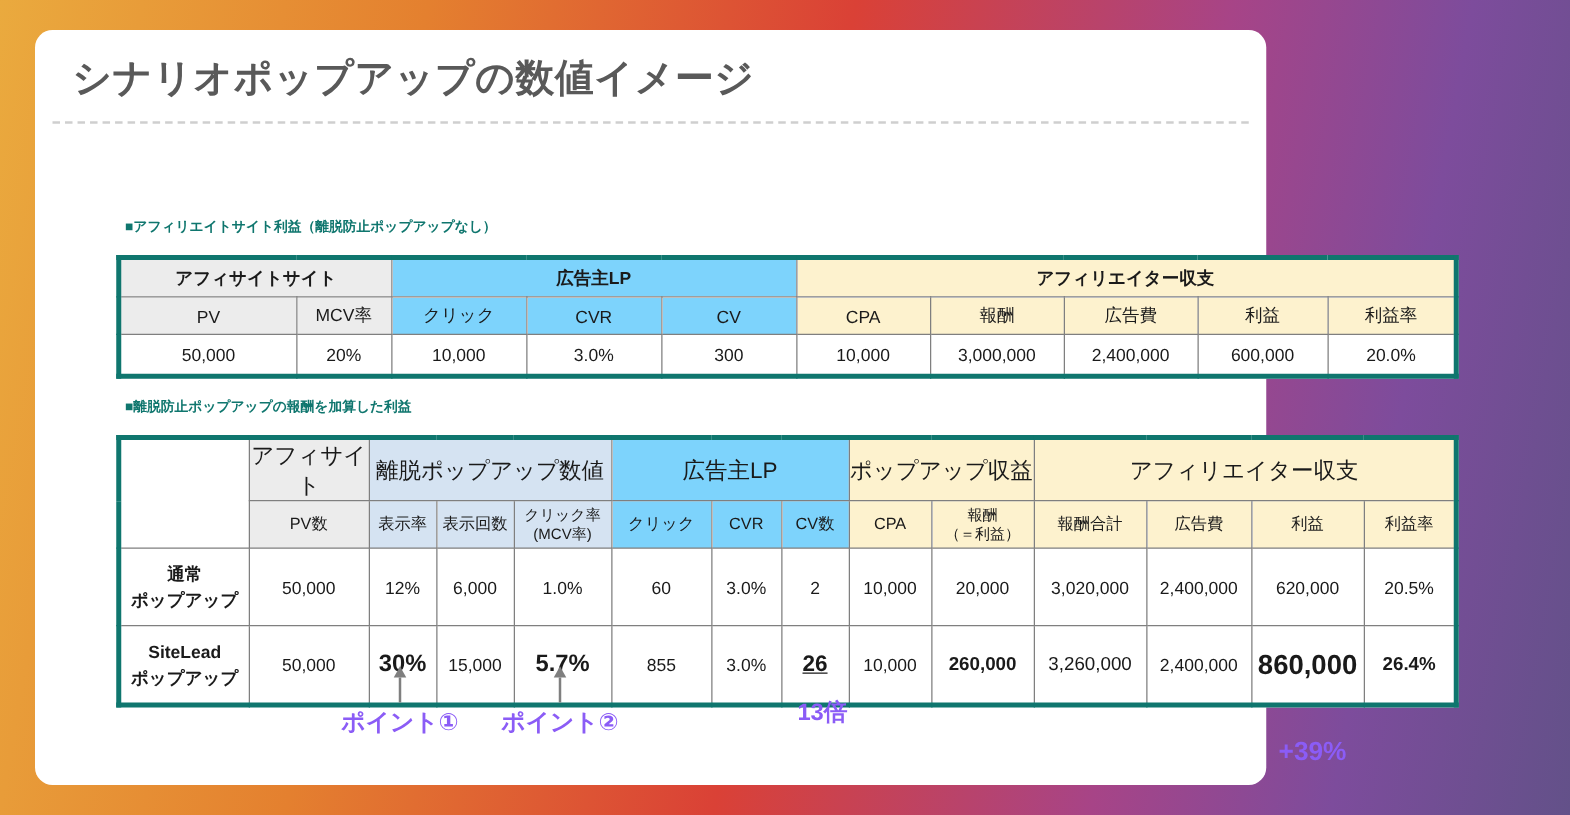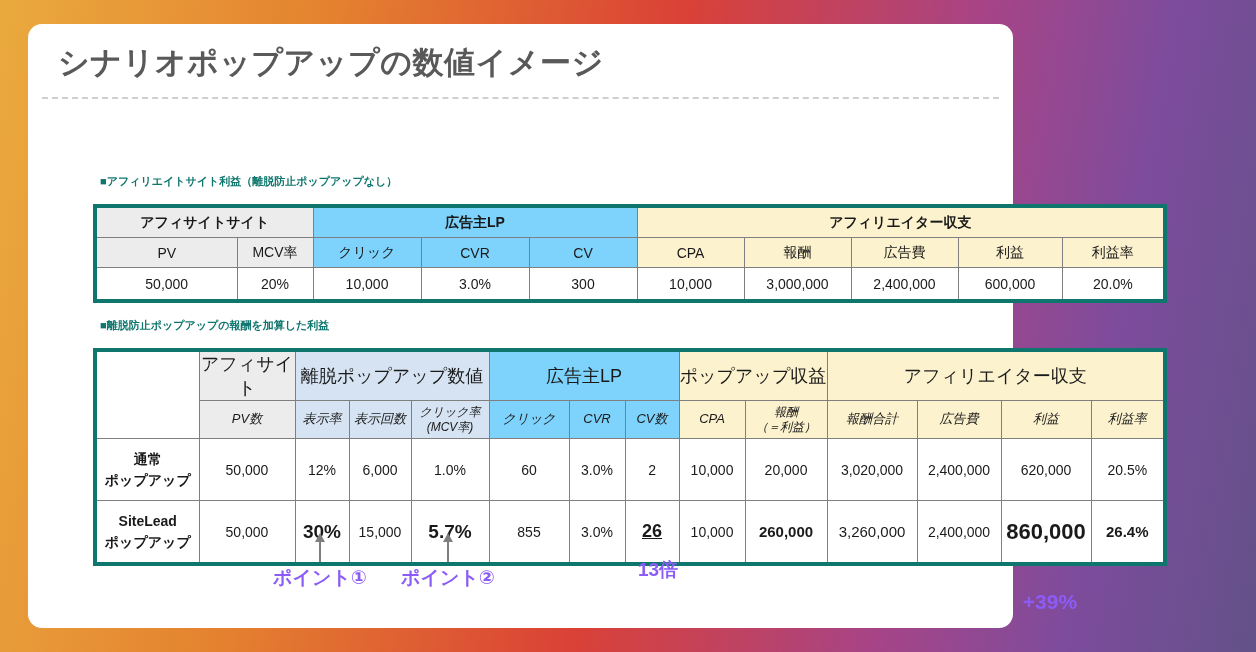--- a/index.html
+++ b/index.html
@@ -17,21 +17,21 @@
   .sec1{left:72px;top:150px;}
   .sec2{left:72px;top:294px;}
   table.t{border-collapse:collapse;table-layout:fixed;position:absolute;left:65px;background:#fff;border:4px solid #0f766e;}
   .t th,.t td{border:1px solid #7f7f7f;text-align:center;vertical-align:middle;padding:0;color:#1a1a1a;overflow:hidden;}
   .t1{top:180px;width:1070px;}
   .t2{top:324px;width:1070px;}
   .t1 tr.grp th{height:29px;font-size:14px;font-weight:bold;}
   .t1 tr.sub th{height:29px;font-size:14px;font-weight:normal;}
   .t1 tr.val td{height:31px;font-size:14px;}
   .t2 tr.grp th{height:34px;font-size:18px;font-weight:normal;}
-  .t2 tr.sub th{height:37px;font-size:13px;font-weight:normal;white-space:pre-line;line-height:1.25;font-style:italic;}
+  .t2 tr.sub th{height:37px;font-size:13px;font-weight:normal;white-space:pre-line;line-height:1.25;}
   .t2 tr.sub th.sm{font-size:12px;}
   .t2 tr.val td,.t2 tr.val th{height:61px;font-size:14px;}
   .rowlabel{font-weight:bold;white-space:pre-line;font-size:14px;line-height:1.45;background:#ffffff;}
   .bg-gray{background:#ececec;}
   .bg-pink{background:#7dd3fc;}
   .bg-blue{background:#d5e3f2;}
   .bg-cream{background:#fdf2ce;}
   .red{color:#c0463e;font-weight:bold;}
   .big{font-size:19px !important;}
   .big26{font-size:18px !important;text-decoration:underline;}

